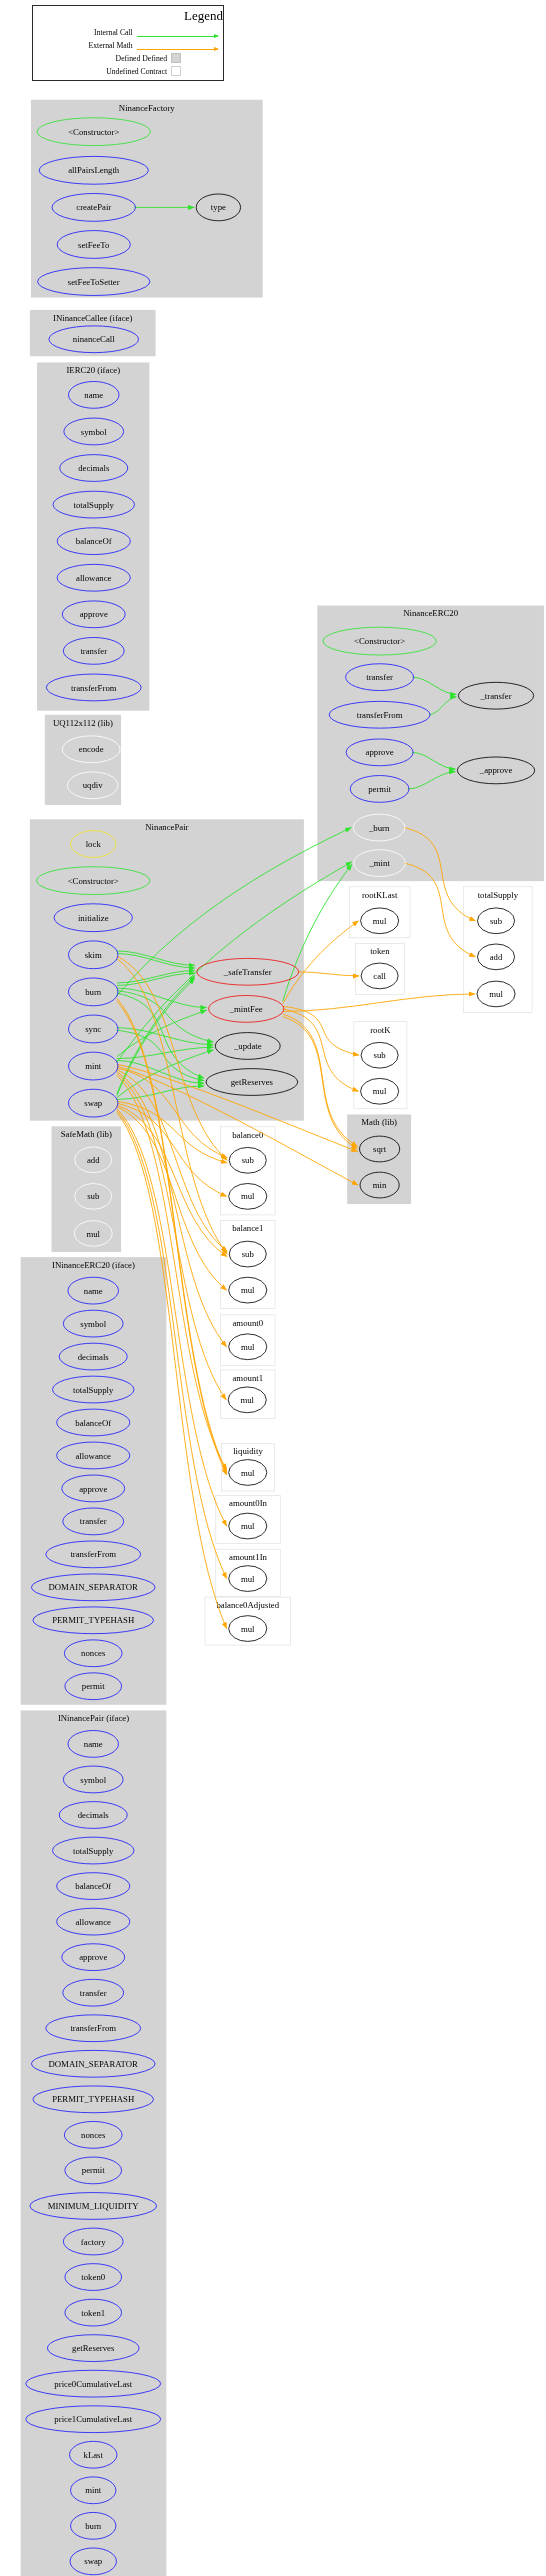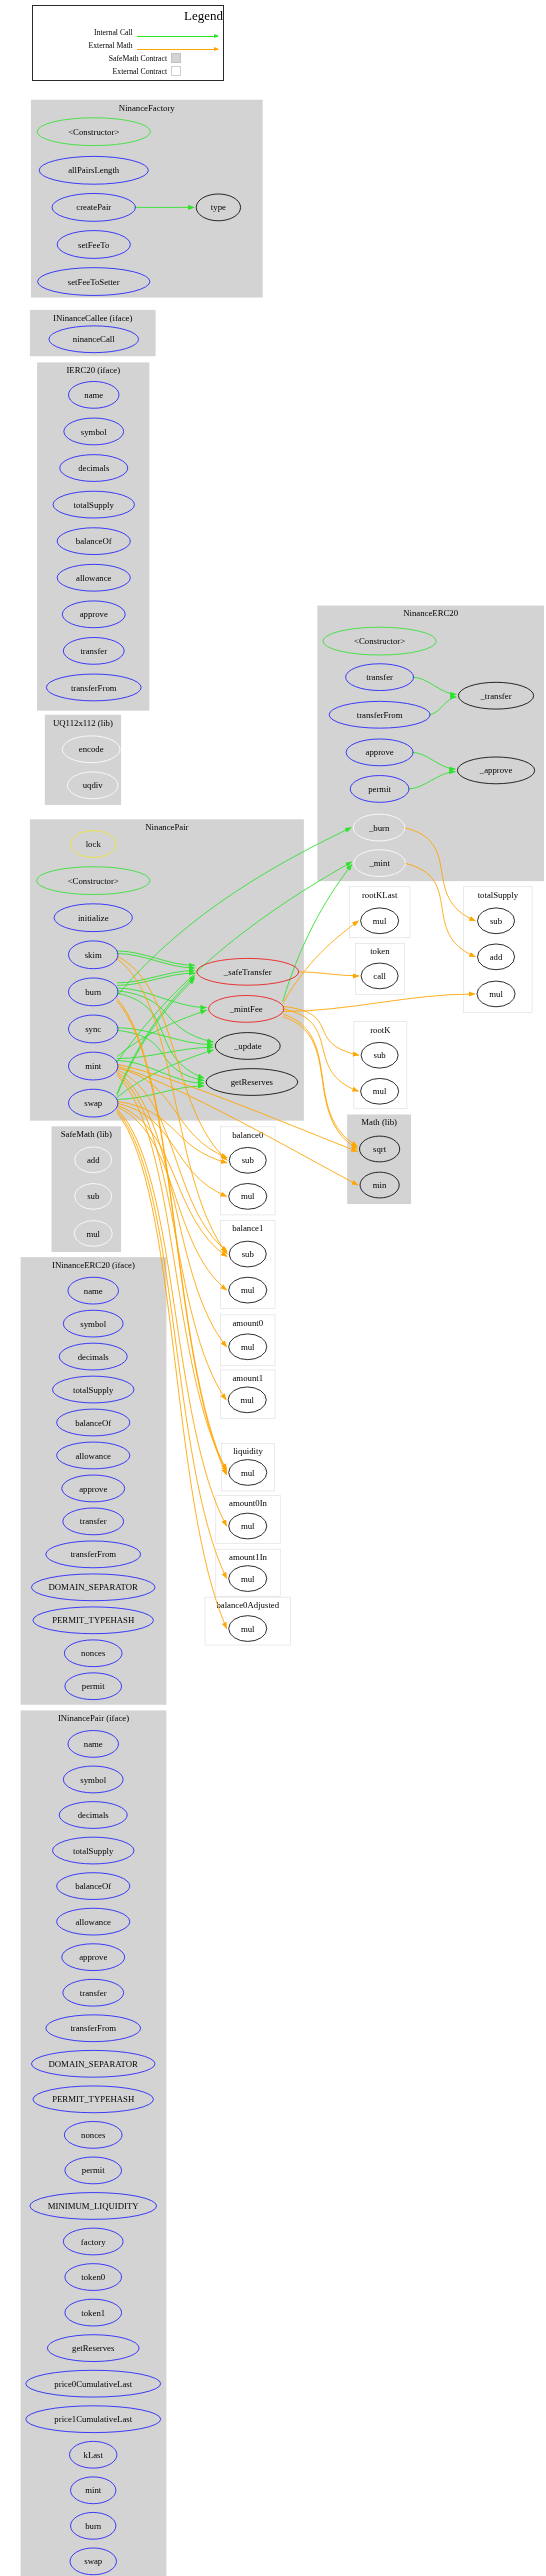--- a/index.html
+++ b/index.html
@@ -35,25 +35,25 @@
           <span class="head"></span>
         </span>
     </div>
     <div class="legend-row">
       <span class="legend-label">External Math</span>
       <span class="legend-line ext">
           <span class="head"></span>
         </span>
     </div>
     <div class="legend-row">
-      <span class="legend-label">SafeMath Contract</span>
+      <span class="legend-label">Defined Defined</span>
       <span class="sw sw-def"></span>
     </div>
     <div class="legend-row">
-      <span class="legend-label">External Contract</span>
+      <span class="legend-label">Undefined Contract</span>
       <span class="sw sw-undef"></span>
     </div>
   </div>
 
   <svg id="graph" width="546" height="3101" viewBox="0 0 1060 6019">
       <defs>
         <marker id="arrow-int" markerUnits="userSpaceOnUse" markerWidth="14" markerHeight="12" refX="12" refY="5" orient="auto">
           <path d="M0,0 L13,5 L0,10 z" fill="#2ee22e"></path>
         </marker>
         <marker id="arrow-ext" markerUnits="userSpaceOnUse" markerWidth="14" markerHeight="12" refX="12" refY="5" orient="auto">

